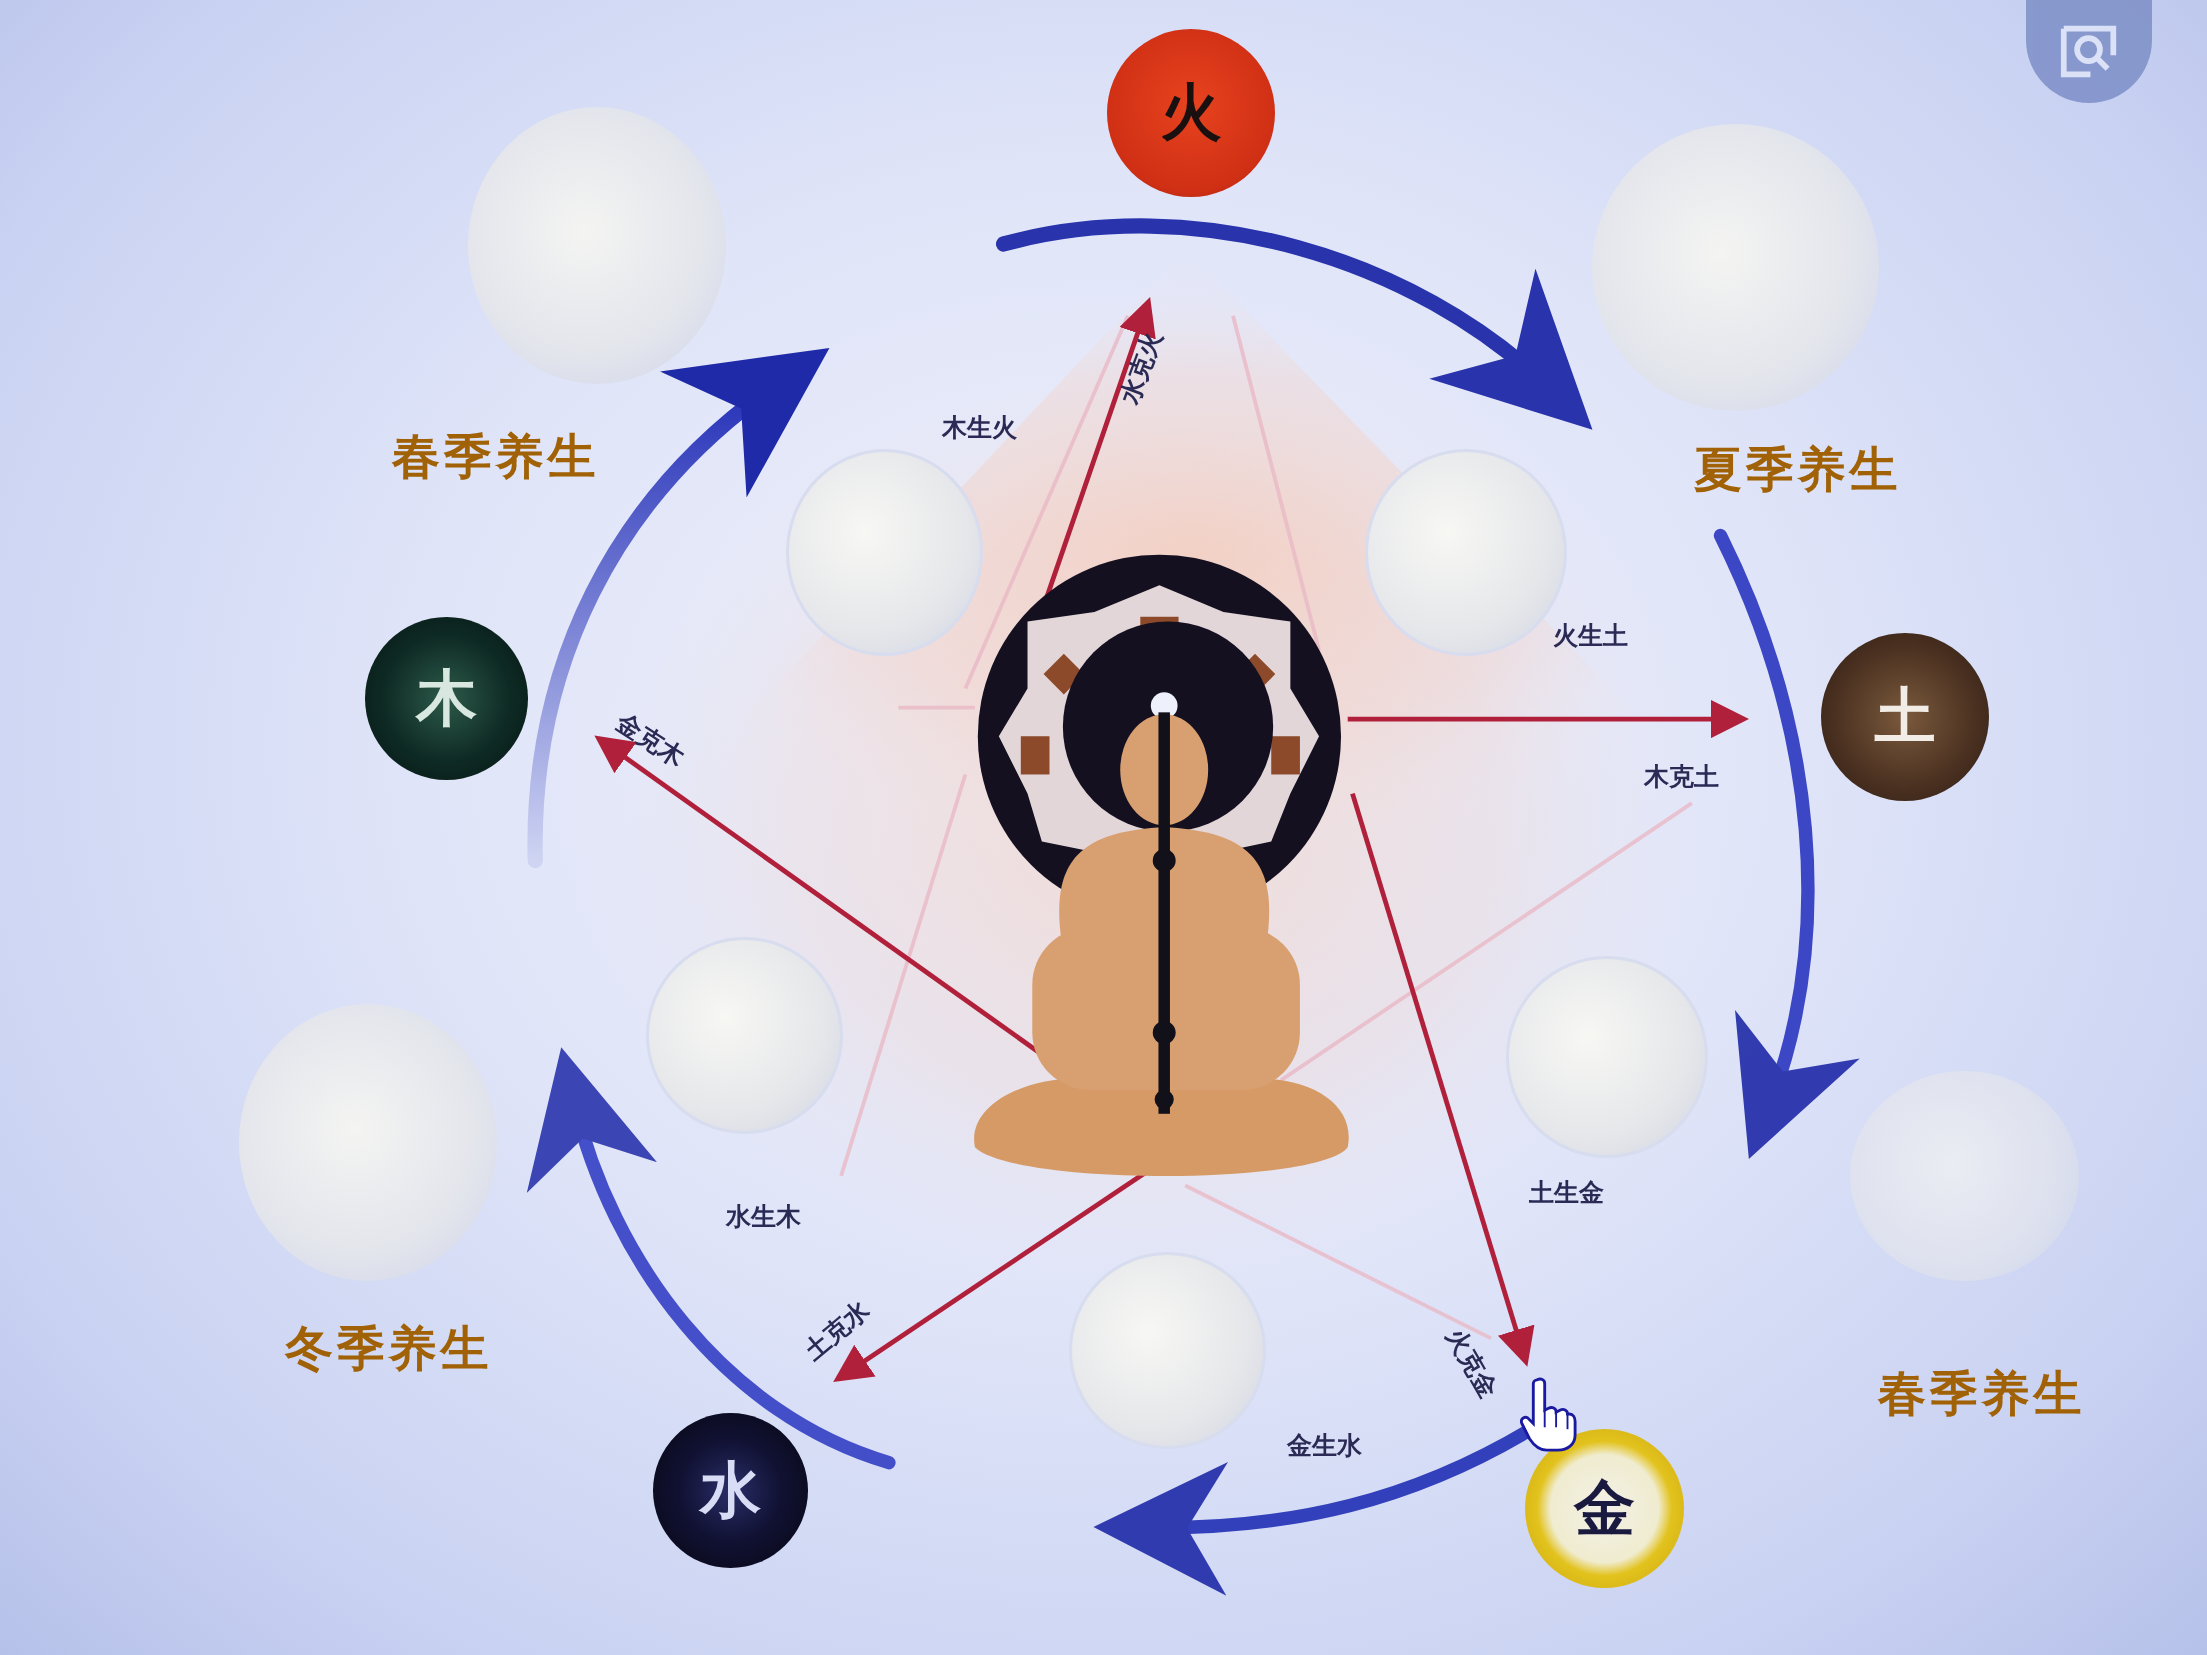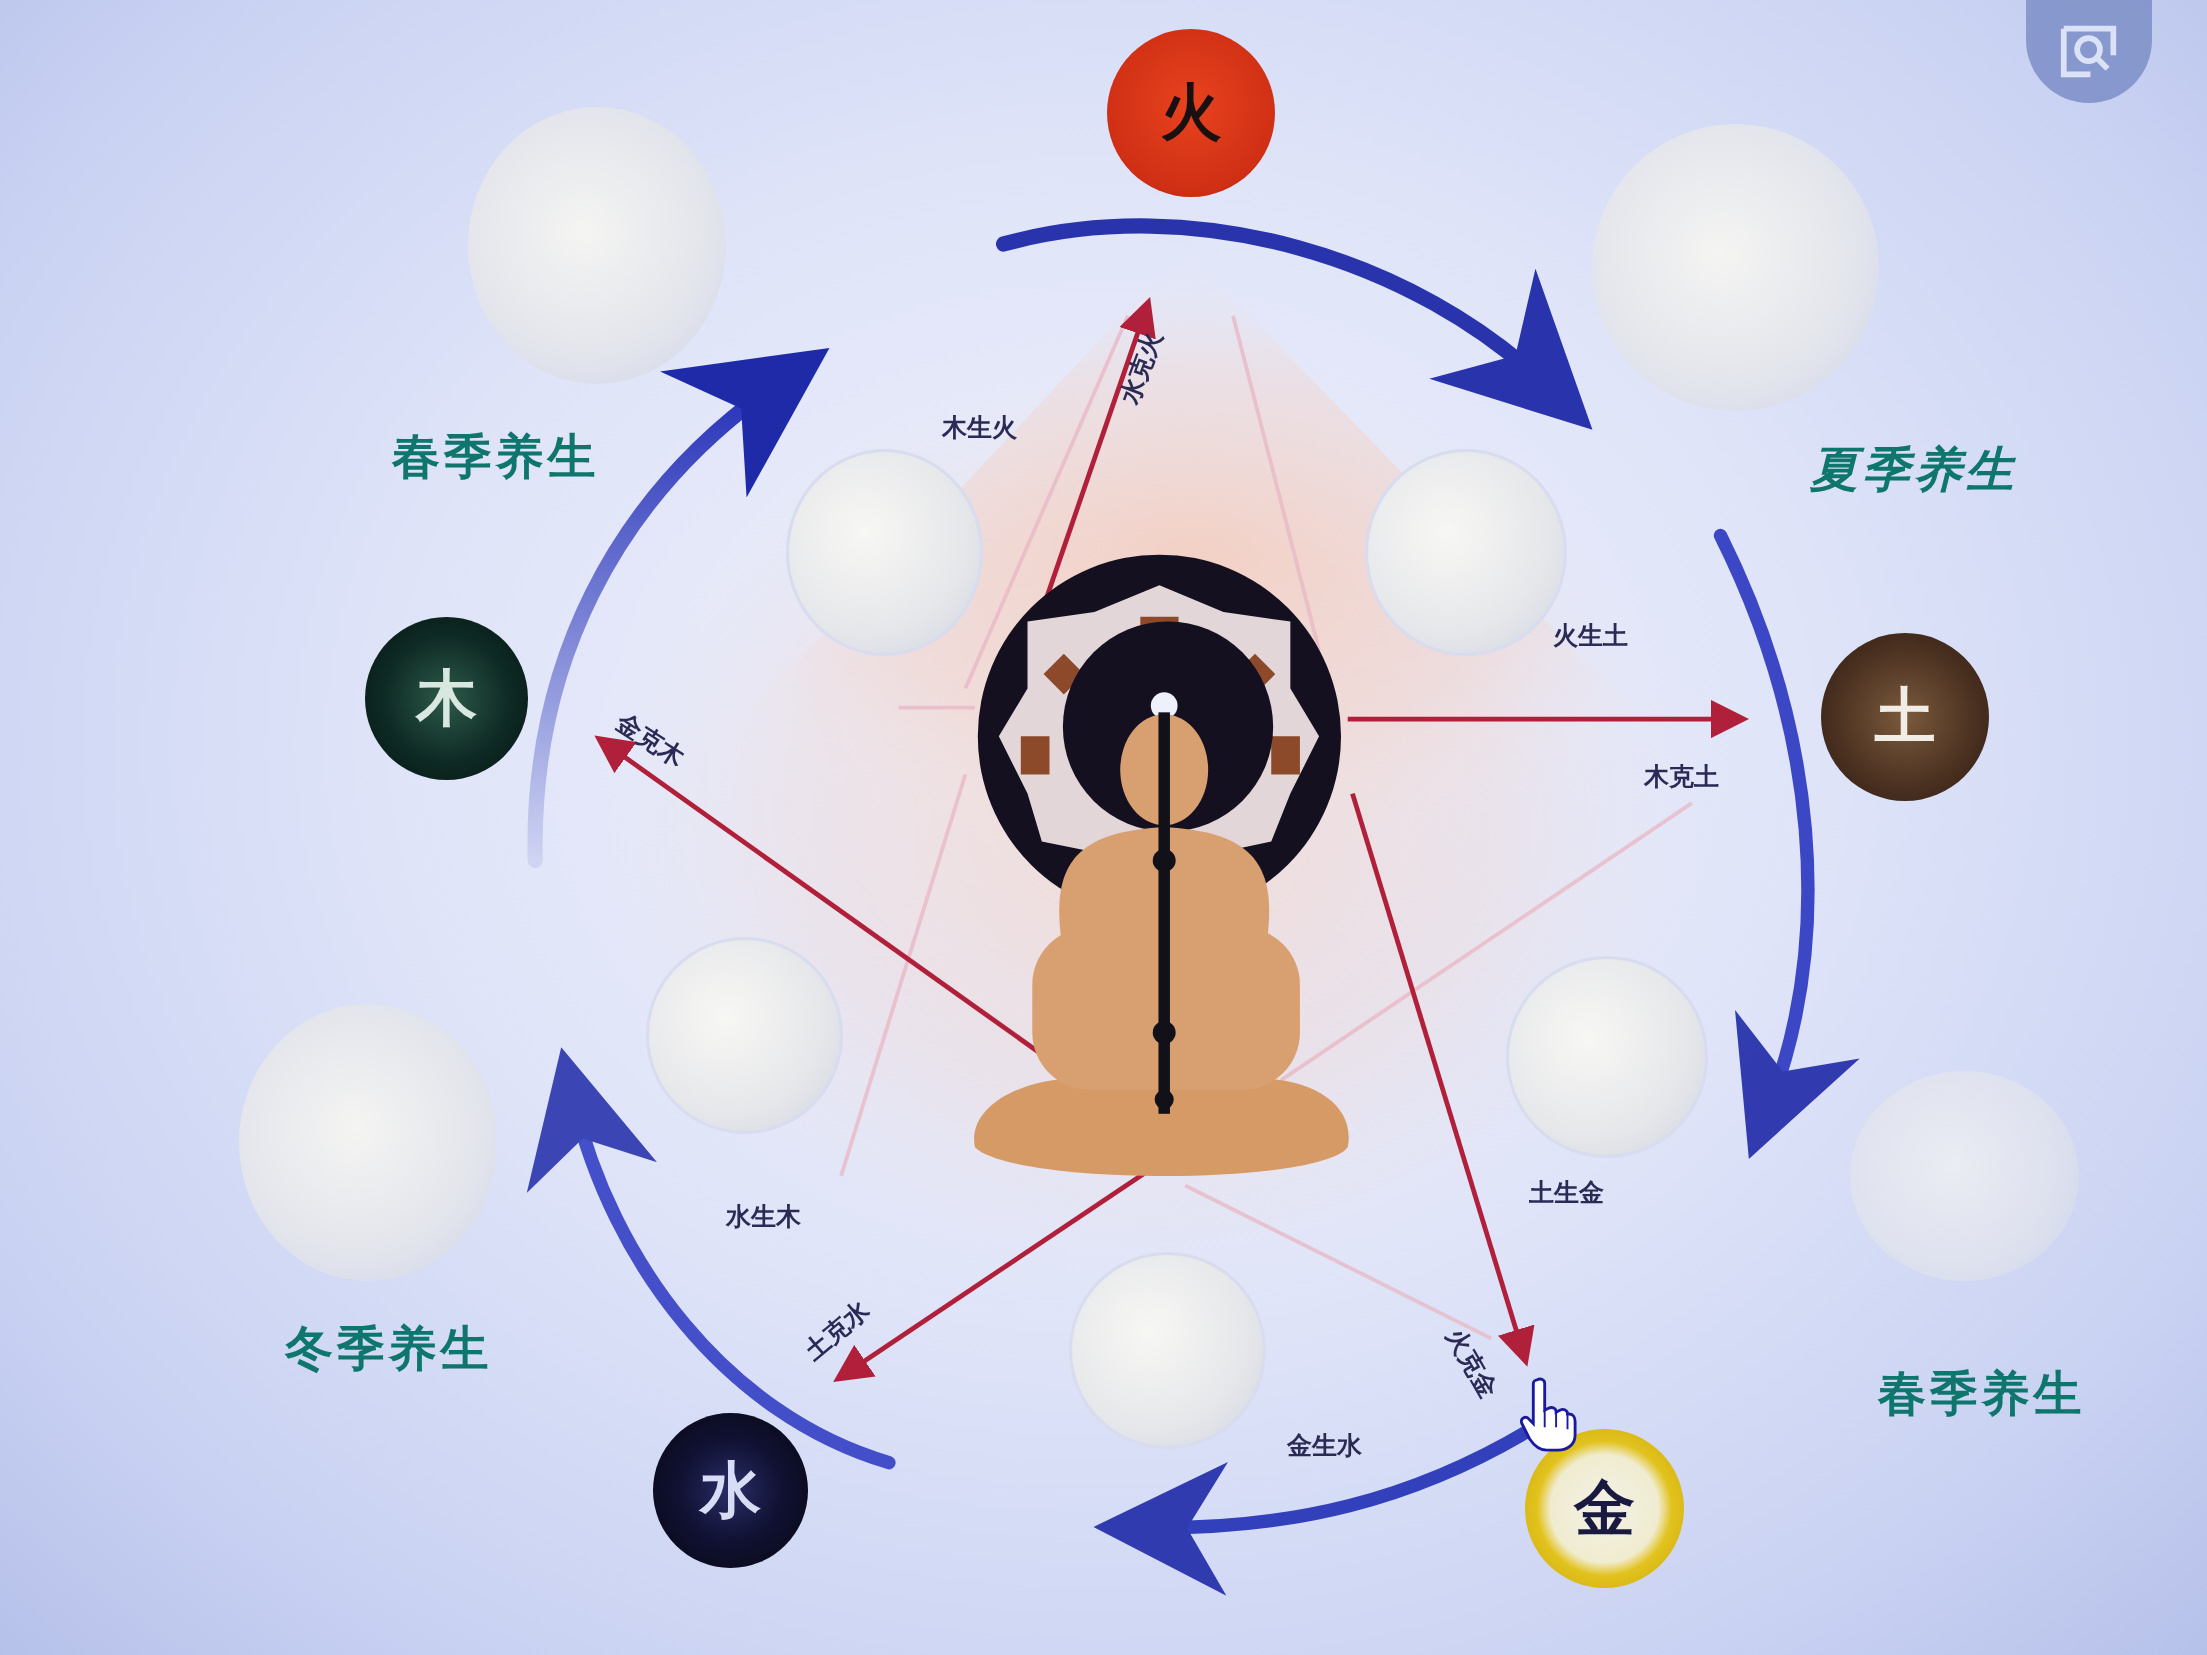--- a/index.html
+++ b/index.html
@@ -4,21 +4,21 @@
 <style>
   html,body{margin:0;padding:0;}
   body{width:2207px;height:1656px;overflow:hidden;position:relative;
        background:radial-gradient(ellipse at 50% 45%, #eef0fb 0%, #dfe4f8 45%, #c9d2f2 80%, #b6c1ea 100%);
        font-family:"DejaVu Sans","Liberation Sans",sans-serif;}
   .stage{position:absolute;left:0;top:0;width:2207px;height:1656px;}
   svg.diagram{position:absolute;left:0;top:0;width:2207px;height:1656px;}
   .element{position:absolute;border-radius:50%;display:flex;align-items:center;justify-content:center;
            font-family:"DejaVu Sans",sans-serif;font-size:61px;font-weight:bold;box-sizing:border-box;}
   .season-label{position:absolute;font-family:"DejaVu Serif","Liberation Serif",serif;font-weight:bold;
-                font-size:48px;color:#0f766e;letter-spacing:3.8px;white-space:nowrap;}
+                font-size:48px;color:#a16207;letter-spacing:3.8px;white-space:nowrap;}
   .rel-label{position:absolute;font-family:"DejaVu Serif","Liberation Serif",serif;font-weight:bold;
              font-size:25px;color:#2a2a55;white-space:nowrap;transform-origin:left center;}
   .vignette{position:absolute;border-radius:50%;overflow:hidden;border:3.8px solid #d7dcef;
             background:radial-gradient(circle at 40% 40%,#f7f7f4 0%,#e6e7ea 60%,#cfd4e3 100%);}
   .season-pic{position:absolute;border-radius:50%;overflow:hidden;
               background:radial-gradient(circle at 45% 45%,#f4f4f2 0%,#e3e5ec 60%,#ccd3ea 100%);}
   .overlay-search{position:absolute;left:2026px;top:0;width:126px;height:103px;border-radius:0 0 63px 63px;
                   background:#7d8fc8;opacity:.85;display:flex;align-items:center;justify-content:center;}
   .cursor{position:absolute;left:1520px;top:1376px;width:57px;height:76px;}
 </style>
@@ -103,21 +103,21 @@
   <div class="vignette" style="left:1506px;top:956px;width:196px;height:196px;"></div>
   <div class="vignette" style="left:1069px;top:1252px;width:191px;height:191px;"></div>
   <div class="vignette" style="left:646px;top:937px;width:191px;height:191px;"></div>
 
   <div class="season-pic" style="left:468px;top:107px;width:258px;height:277px;"></div>
   <div class="season-pic" style="left:1592px;top:124px;width:287px;height:287px;"></div>
   <div class="season-pic" style="left:1850px;top:1071px;width:229px;height:210px;opacity:.7;"></div>
   <div class="season-pic" style="left:239px;top:1004px;width:258px;height:277px;"></div>
 
   <div class="season-label" style="left:392px;top:425px;">春季养生</div>
-  <div class="season-label" style="left:1810px;top:438px;font-style:italic;">夏季养生</div>
+  <div class="season-label" style="left:1694px;top:438px;">夏季养生</div>
   <div class="season-label" style="left:1878px;top:1362px;">春季养生</div>
   <div class="season-label" style="left:285px;top:1317px;">冬季养生</div>
 
   <div class="element" style="left:1107px;top:29px;width:168px;height:168px;background:radial-gradient(circle at 50% 45%,#e8431f 0%,#cf2f14 70%,#8d1a12 100%);color:#1a1010;">
     <span>火</span>
   </div>
   <div class="element" style="left:1821px;top:633px;width:168px;height:168px;background:radial-gradient(circle at 50% 50%,#7a5a3d 0%,#4a3020 60%,#2a1a14 100%);color:#f1ede6;">
     <span>土</span>
   </div>
   <div class="element" style="left:1525px;top:1429px;width:159px;height:159px;background:radial-gradient(circle at 50% 50%,#f2f0e6 0%,#f0ecd0 48%,#e2c21c 60%,#c8a512 100%);color:#1a1a40;">

